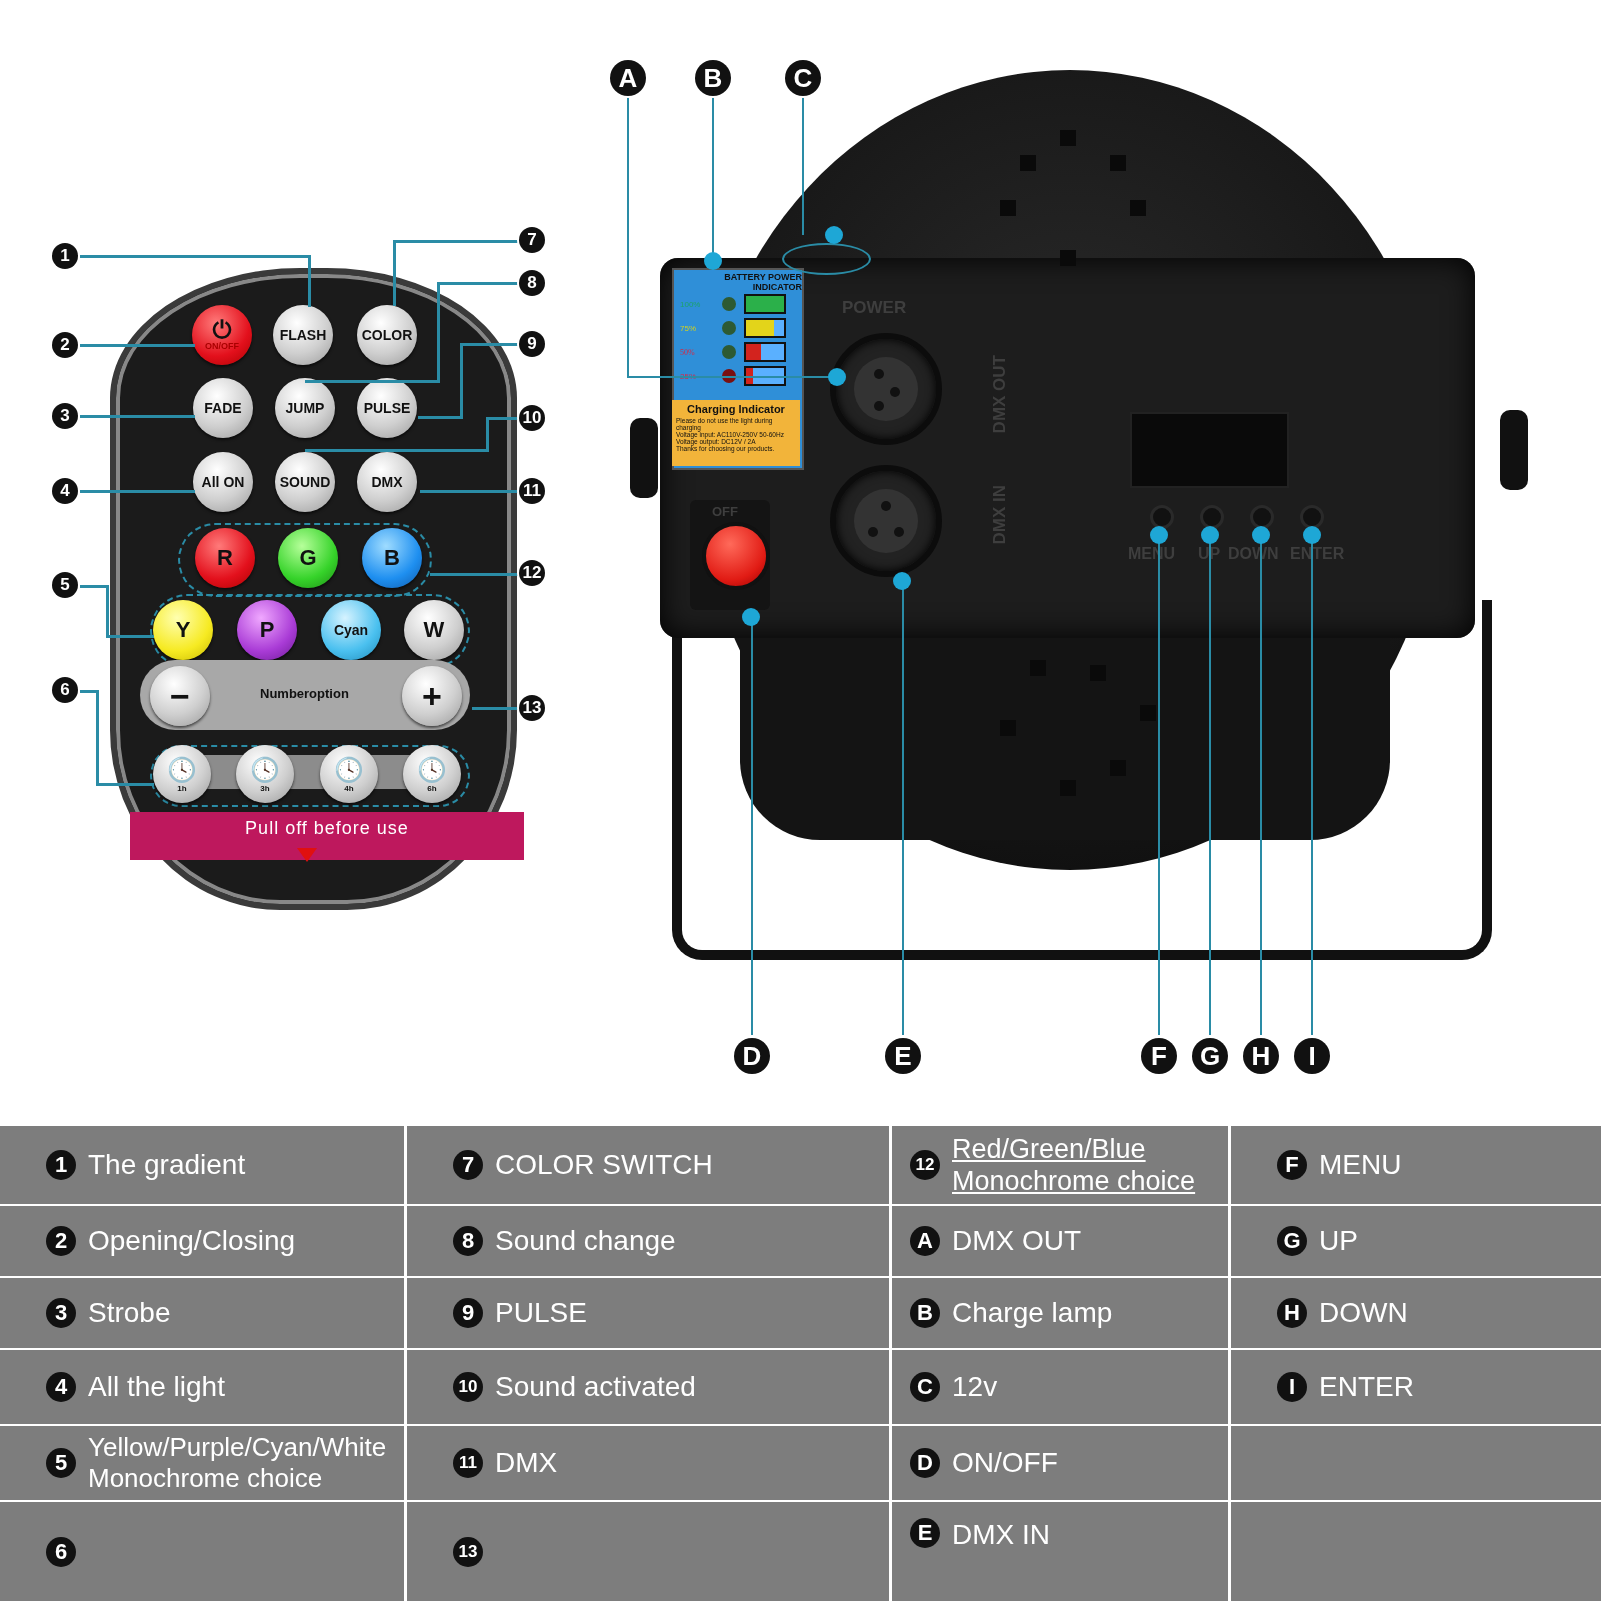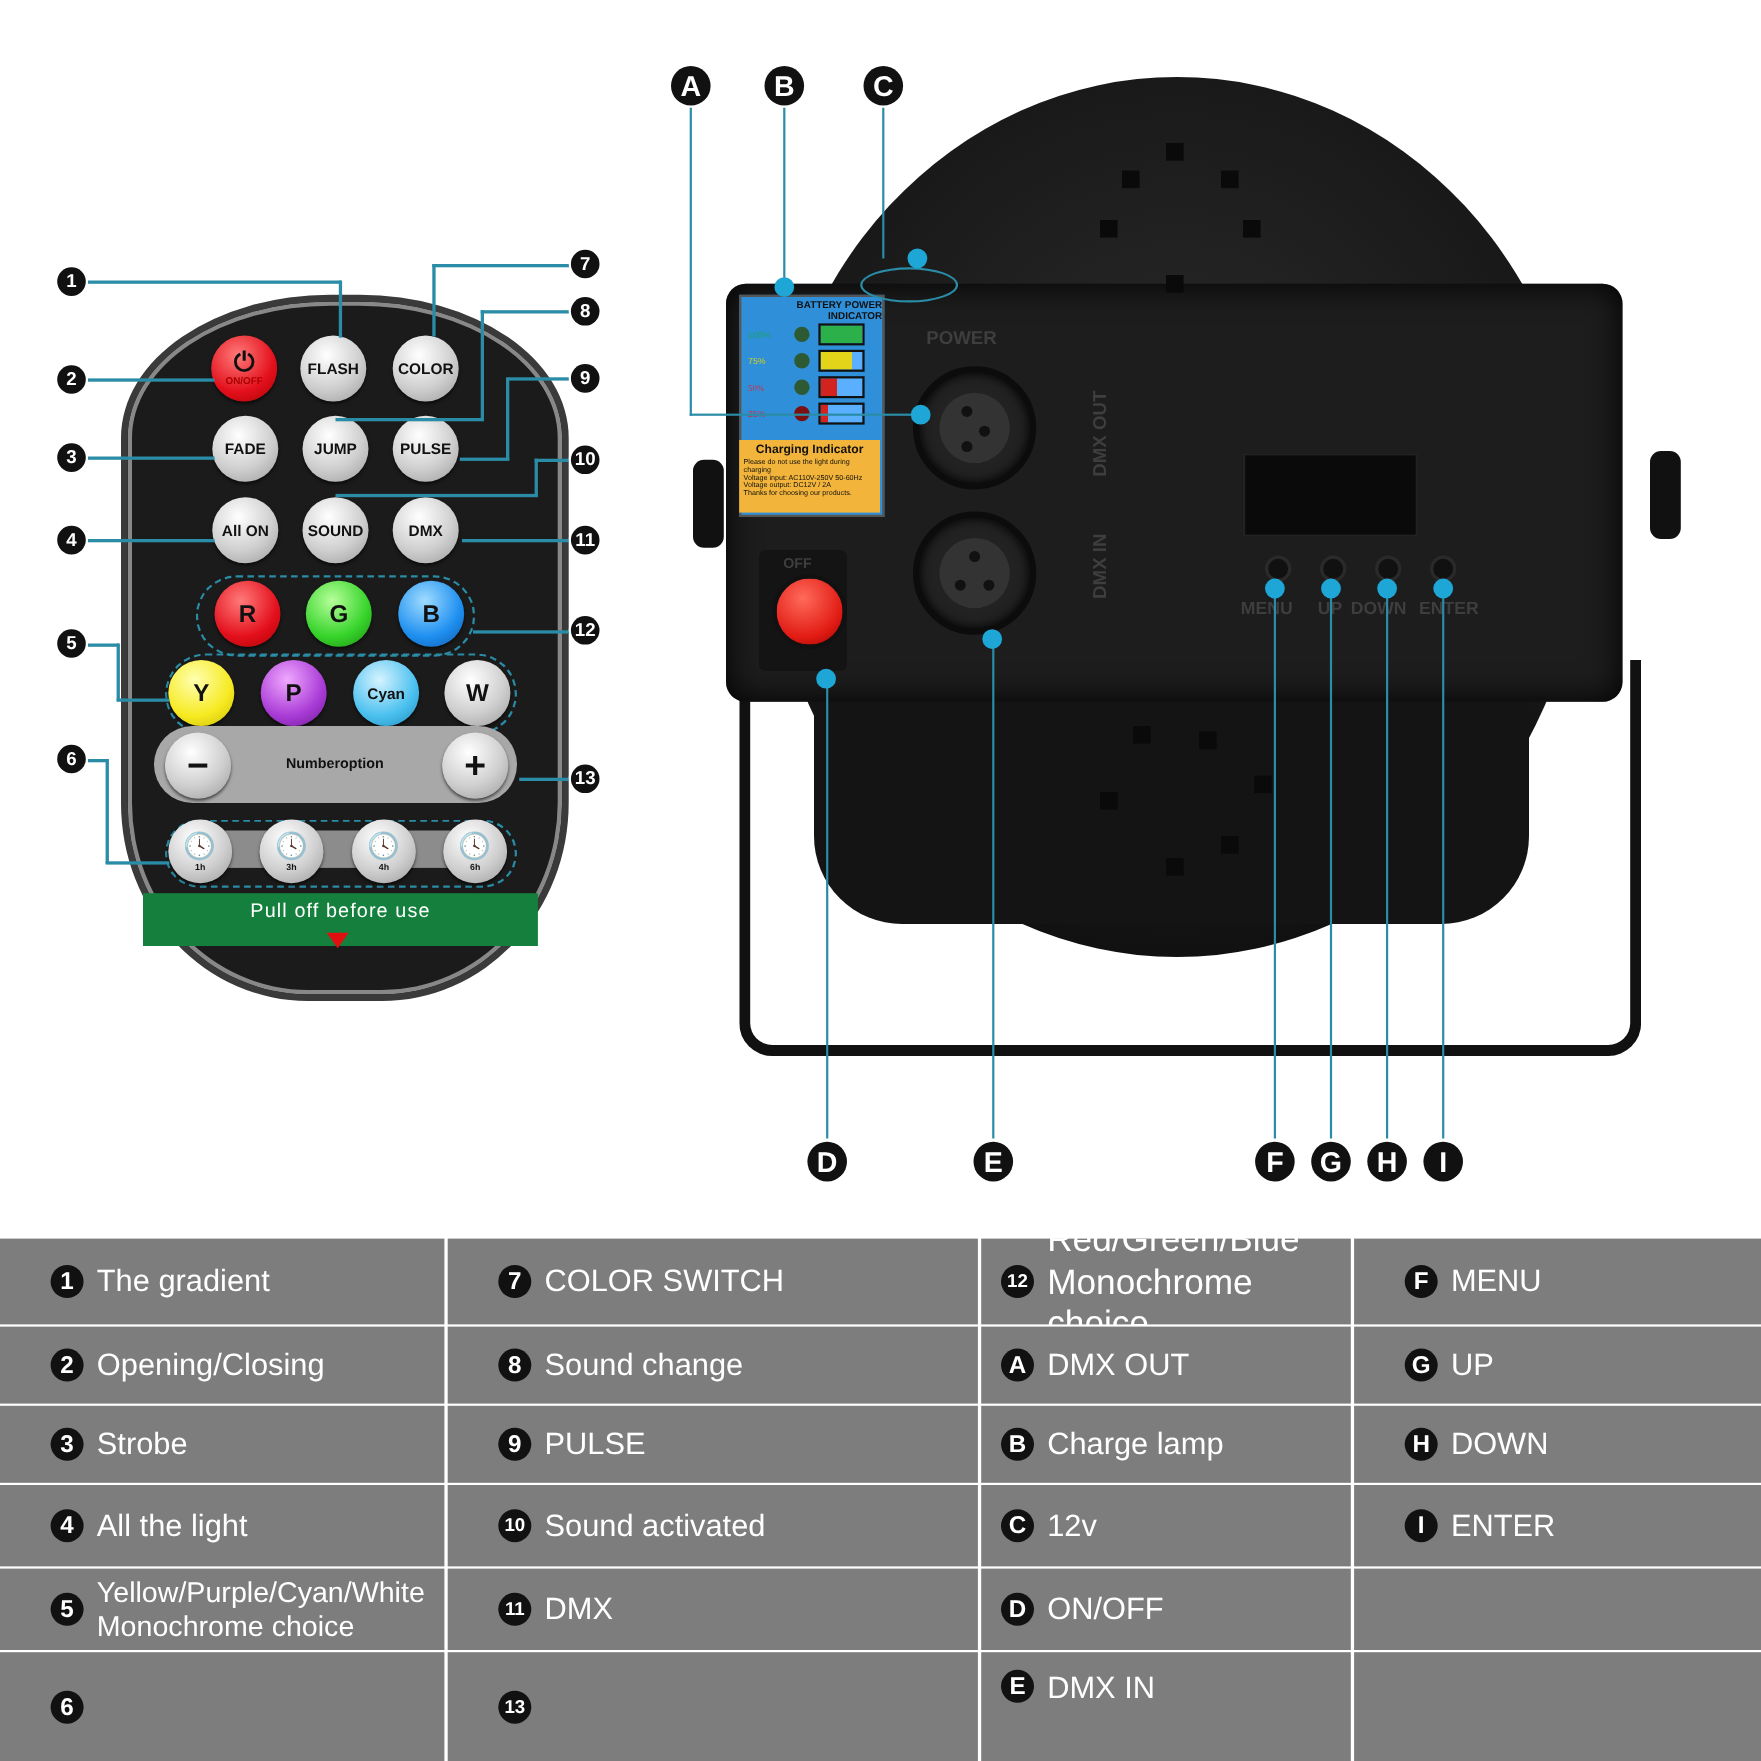--- a/index.html
+++ b/index.html
@@ -17,21 +17,21 @@
   .btn.red{background:radial-gradient(circle at 40% 30%,#ff7a7a,#e3101c 60%,#a00);}
   .btn.green{background:radial-gradient(circle at 40% 30%,#b6ff9a,#36d32a 60%,#1c8a14);}
   .btn.blue{background:radial-gradient(circle at 40% 30%,#9fdcff,#1e8ff0 60%,#0f58a8);}
   .btn.yellow{background:radial-gradient(circle at 40% 30%,#ffffb0,#f6ea22 60%,#c7b800);}
   .btn.purple{background:radial-gradient(circle at 40% 30%,#f0a8ff,#a93bd6 60%,#6c1a94);}
   .btn.cyan{background:radial-gradient(circle at 40% 30%,#d6f3ff,#4ac0ef 60%,#1f8ab8);}
   .btn .big{font-size:22px;}
   .dashbox{position:absolute;border:2px dashed #2a8ca6;border-radius:40px;}
   .numbar{position:absolute;left:140px;top:660px;width:330px;height:70px;border-radius:35px;background:#a8a8a8;}
   .timerbar{position:absolute;left:160px;top:755px;width:290px;height:34px;background:#8c8c8c;}
-  .pull{position:absolute;left:130px;top:812px;width:359px;height:48px;background:#15803d;color:#fff;font-size:18px;letter-spacing:1px;text-align:center;padding-top:6px;box-sizing:border-box;}
+  .pull{position:absolute;left:130px;top:812px;width:394px;height:48px;background:#be185d;color:#fff;font-size:18px;letter-spacing:1px;text-align:center;padding-top:6px;box-sizing:border-box;}
   .tri{position:absolute;left:297px;top:848px;width:0;height:0;border-left:10px solid transparent;border-right:10px solid transparent;border-top:14px solid #e01010;}
   
   .disc{position:absolute;left:700px;top:70px;width:740px;height:800px;border-radius:50%;background:radial-gradient(circle at 50% 40%,#2a2a2a,#141414 70%,#0a0a0a);}
   .housing{position:absolute;left:660px;top:258px;width:815px;height:380px;background:#1d1d1d;border-radius:18px;box-shadow:inset 0 0 30px #000;}
   .lower{position:absolute;left:740px;top:590px;width:650px;height:250px;background:#141414;border-radius:0 0 80px 80px;}
   .bracket{position:absolute;left:672px;top:600px;width:800px;height:350px;border:10px solid #111;border-top:none;border-radius:0 0 30px 30px;}
   .panel{position:absolute;left:672px;top:268px;width:128px;height:198px;background:#2f8fd8;border:2px solid #555;}
   .panel .hdr{font:bold 9px "Liberation Sans",sans-serif;color:#111;text-align:right;margin-top:2px;}
   .panel .row{display:flex;align-items:center;height:24px;font-size:8px;padding:0 6px;}
   .panel .pct{width:34px;}
@@ -332,21 +332,21 @@
   <div class="cell" style="left:407px;top:304px;width:482px;height:74px;">
       <span class="cb" style="font-size:17px;">11</span>
       <span class="txt">DMX</span>
     </div>
   <div class="cell" style="left:407px;top:380px;width:482px;height:99px;">
       <span class="cb" style="font-size:17px;">13</span>
     </div>
 
   <div class="cell" style="left:892px;top:4px;width:336px;height:78px;padding-left:18px;">
       <span class="cb" style="font-size:17px;">12</span>
-      <span class="txt" style="font-size:32px;">Red/Green/Blue
+      <span class="txt" style="font-size:27px;text-decoration:underline;">Red/Green/Blue
 Monochrome choice</span>
     </div>
   <div class="cell" style="left:892px;top:84px;width:336px;height:70px;padding-left:18px;">
       <span class="cb">A</span>
       <span class="txt">DMX OUT</span>
     </div>
   <div class="cell" style="left:892px;top:156px;width:336px;height:70px;padding-left:18px;">
       <span class="cb">B</span>
       <span class="txt">Charge lamp</span>
     </div>

